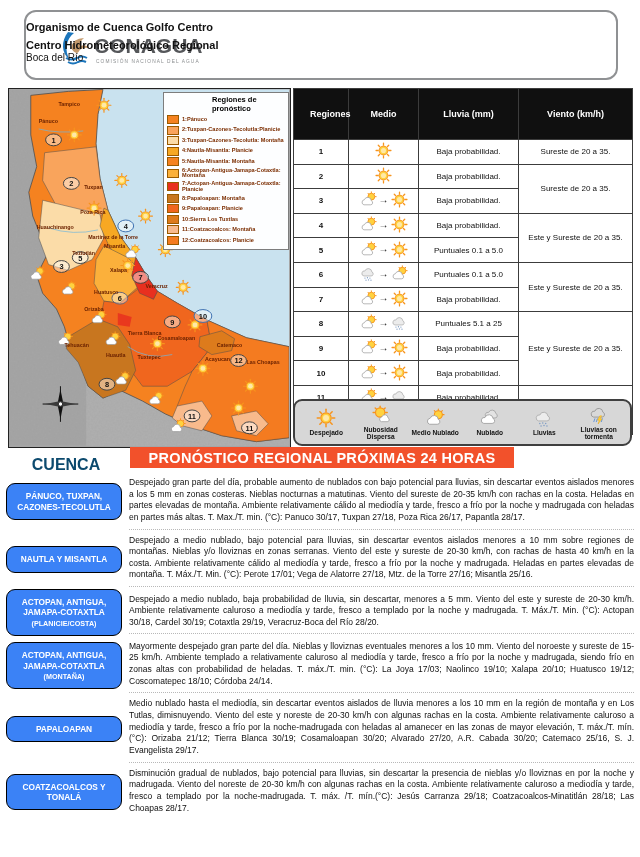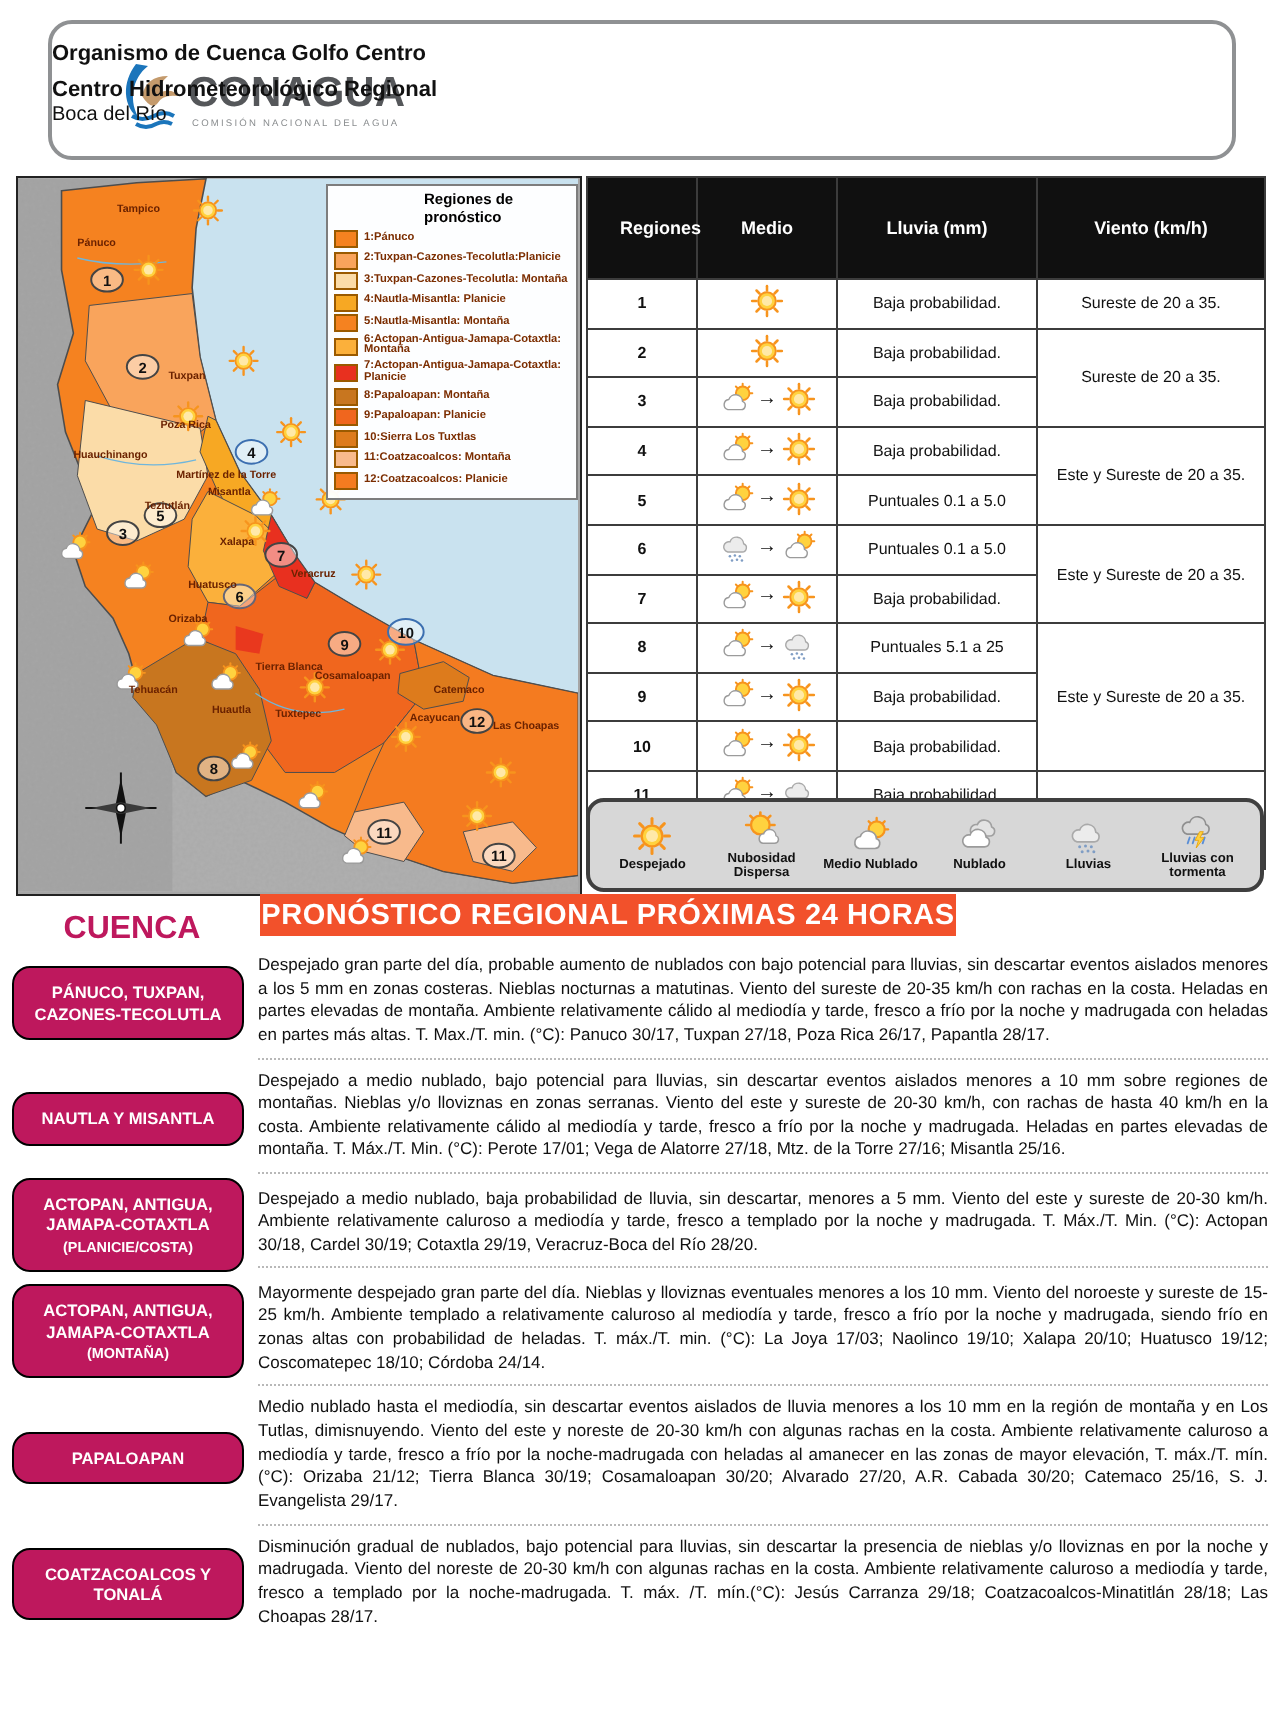--- a/index.html
+++ b/index.html
@@ -40,30 +40,30 @@
 
   
   .sky-legend{position:absolute;left:293px;top:399px;width:339px;height:47px;
     background:#d7d7d7;border:2px solid #3f3f3f;border-radius:9px;box-sizing:border-box;
     display:flex;align-items:center;justify-content:space-around;padding:0 4px;}
   .sky-item{display:flex;flex-direction:column;align-items:center;width:54px;}
   .sky-item .ic{width:20px;height:20px;}
   .sky-lab{font-size:6.6px;font-weight:bold;text-align:center;line-height:1.1;margin-top:1px;}
 
   
-  .banner{position:absolute;left:130px;top:447px;width:348px;height:21px;
+  .banner{position:absolute;left:130px;top:447px;width:384px;height:21px;
     background:#F2512B;color:#fff;font-size:14.5px;font-weight:bold;
     display:flex;align-items:center;justify-content:center;letter-spacing:.3px;}
 
   
   .cuenca-h{position:absolute;left:10px;top:456px;width:112px;text-align:center;
-    font-size:16px;font-weight:bold;color:#be185d;}
+    font-size:16px;font-weight:bold;color:#0c4a6e;}
   .basins{position:absolute;left:6px;top:474px;width:628px;}
   .b-row{display:flex;align-items:center;gap:7px;margin-bottom:2px;}
-  .b-box{width:108px;flex-shrink:0;background:#be185d;color:#fff;border-radius:9px;
+  .b-box{width:108px;flex-shrink:0;background:#3b82f6;color:#fff;border-radius:9px;
     border:1px solid #000;text-align:center;padding:7px 3px;font-weight:bold;
     font-size:8.3px;line-height:1.25;}
   .b-box .sub{display:block;font-size:7.2px;margin-top:1px;}
   .b-box .sub:empty{display:none;}
   .b-text{flex:1;font-size:8.5px;line-height:1.37;text-align:justify;color:#101010;
     padding:3px 0 5px 0;border-bottom:1.5px dotted #b8b8b8;}
   .b-row:last-child .b-text{border-bottom:none;}
 
   svg text{font-family:"Liberation Sans",sans-serif;}
 </style>

